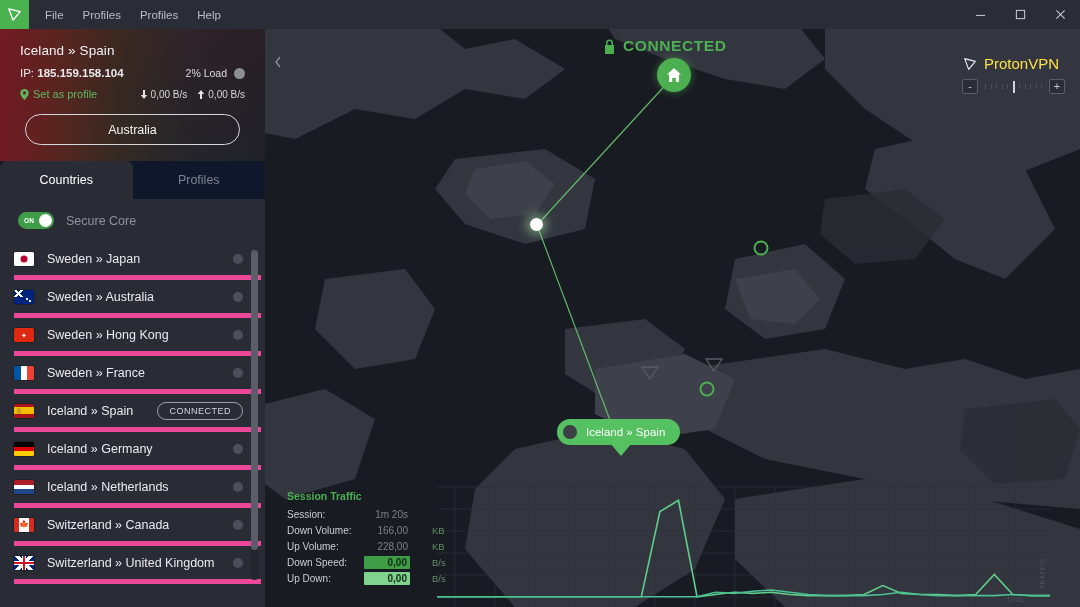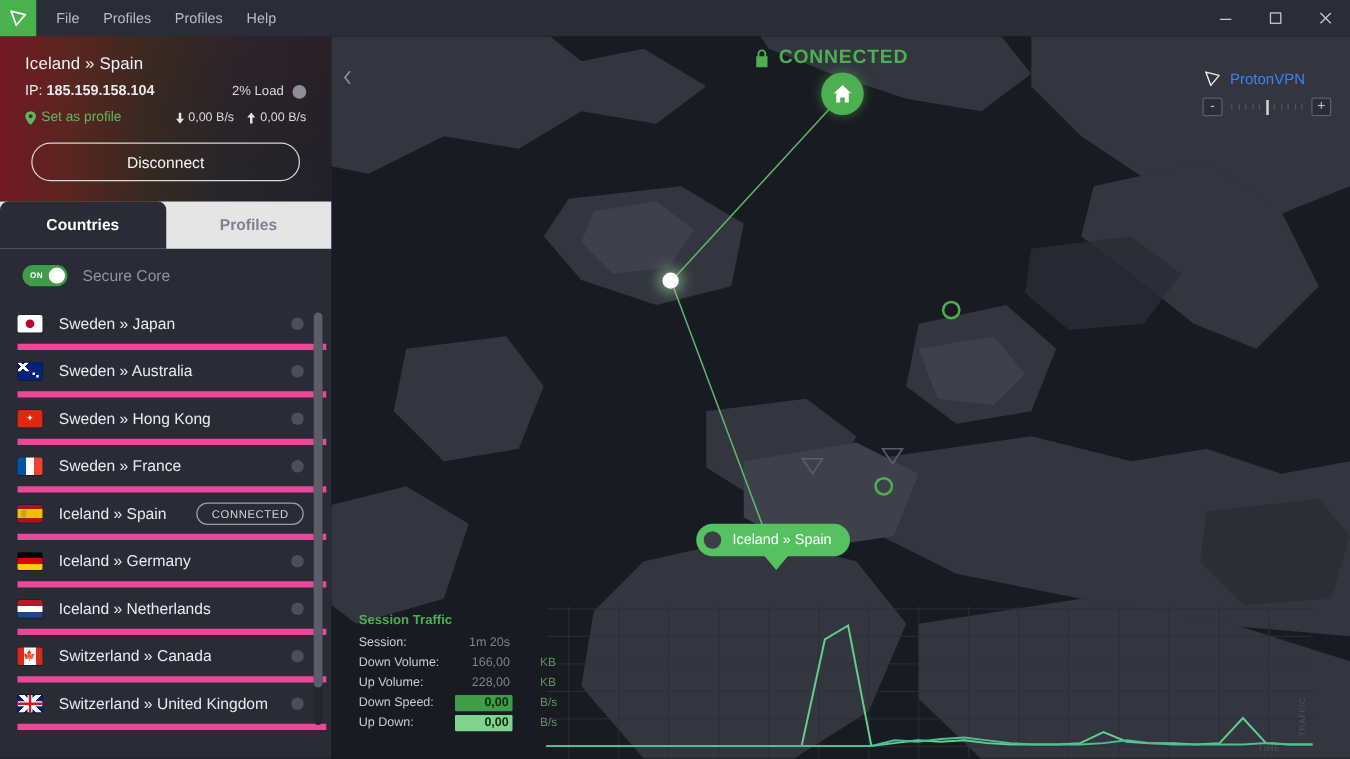--- a/index.html
+++ b/index.html
@@ -67,21 +67,21 @@
   .speeds { display: flex; align-items: center; gap: 10px; }
   .spd { display: flex; align-items: center; gap: 3px; font-size: 10px; color: #d6d7dc; }
   .spd svg { width: 8px; height: 9px; }
   .disconnect {
     display: block; margin: 14px auto 0 auto; width: 215px; height: 31px;
     border: 1px solid #d6d7dc; border-radius: 16px; background: transparent;
     color: #f2f3f6; font-size: 12.5px; font-family: inherit; cursor: pointer;
   }
 
   
-  .tabs { display: flex; height: 38px; background: #e5e5e5; font-weight: bold; }
+  .tabs { display: flex; height: 38px; background: #0f172a; }
   .tab {
     flex: 1; display: flex; align-items: center; justify-content: center;
     font-size: 12.5px; color: #7e8290; cursor: pointer; position: relative;
   }
   .tab.active {
     background: #2a2c35; color: #ffffff;
     border-top-left-radius: 7px; border-top-right-radius: 7px;
   }
 
   
@@ -182,21 +182,21 @@
     border-left: 11px solid transparent; border-right: 11px solid transparent;
     border-top: 13px solid #56c160; z-index: 15;
   }
 
   
   .brand {
     position: absolute; right: 15px; top: 26px; z-index: 16; text-align: center;
   }
   .brand-row { display: flex; align-items: center; gap: 6px; }
   .brand-row svg { width: 16px; height: 16px; }
-  .brand-row span { font-size: 12px; color: #3b82f6; }
+  .brand-row span { font-size: 15px; color: #fde047; }
   .zoomctl {
     display: flex; align-items: center; gap: 3px; margin-top: 7px;
     justify-content: center;
   }
   .zbtn {
     width: 16px; height: 15px; border: 1px solid #5b5e69; border-radius: 2px;
     color: #c6c9d1; font-size: 11px; display: flex; align-items: center;
     justify-content: center; background: #2c2e37; cursor: pointer; line-height: 1;
   }
   .ztrack {
@@ -306,21 +306,21 @@
               <span>0,00 B/s</span>
             </div>
             <div class="spd">
               <svg viewBox="0 0 8 9" fill="#e3e4e9">
                   <path d="M3 9h2V4h2.2L4 0 .8 4H3z"></path>
                 </svg>
               <span>0,00 B/s</span>
             </div>
           </div>
         </div>
-        <button class="disconnect">Disconnect</button>
+        <button class="disconnect">Australia</button>
       </div>
     </div>
 
     <div class="tabs">
       <div class="tab active">Countries</div>
       <div class="tab">Profiles</div>
     </div>
 
     <div class="securecore">
       <div class="toggle">

